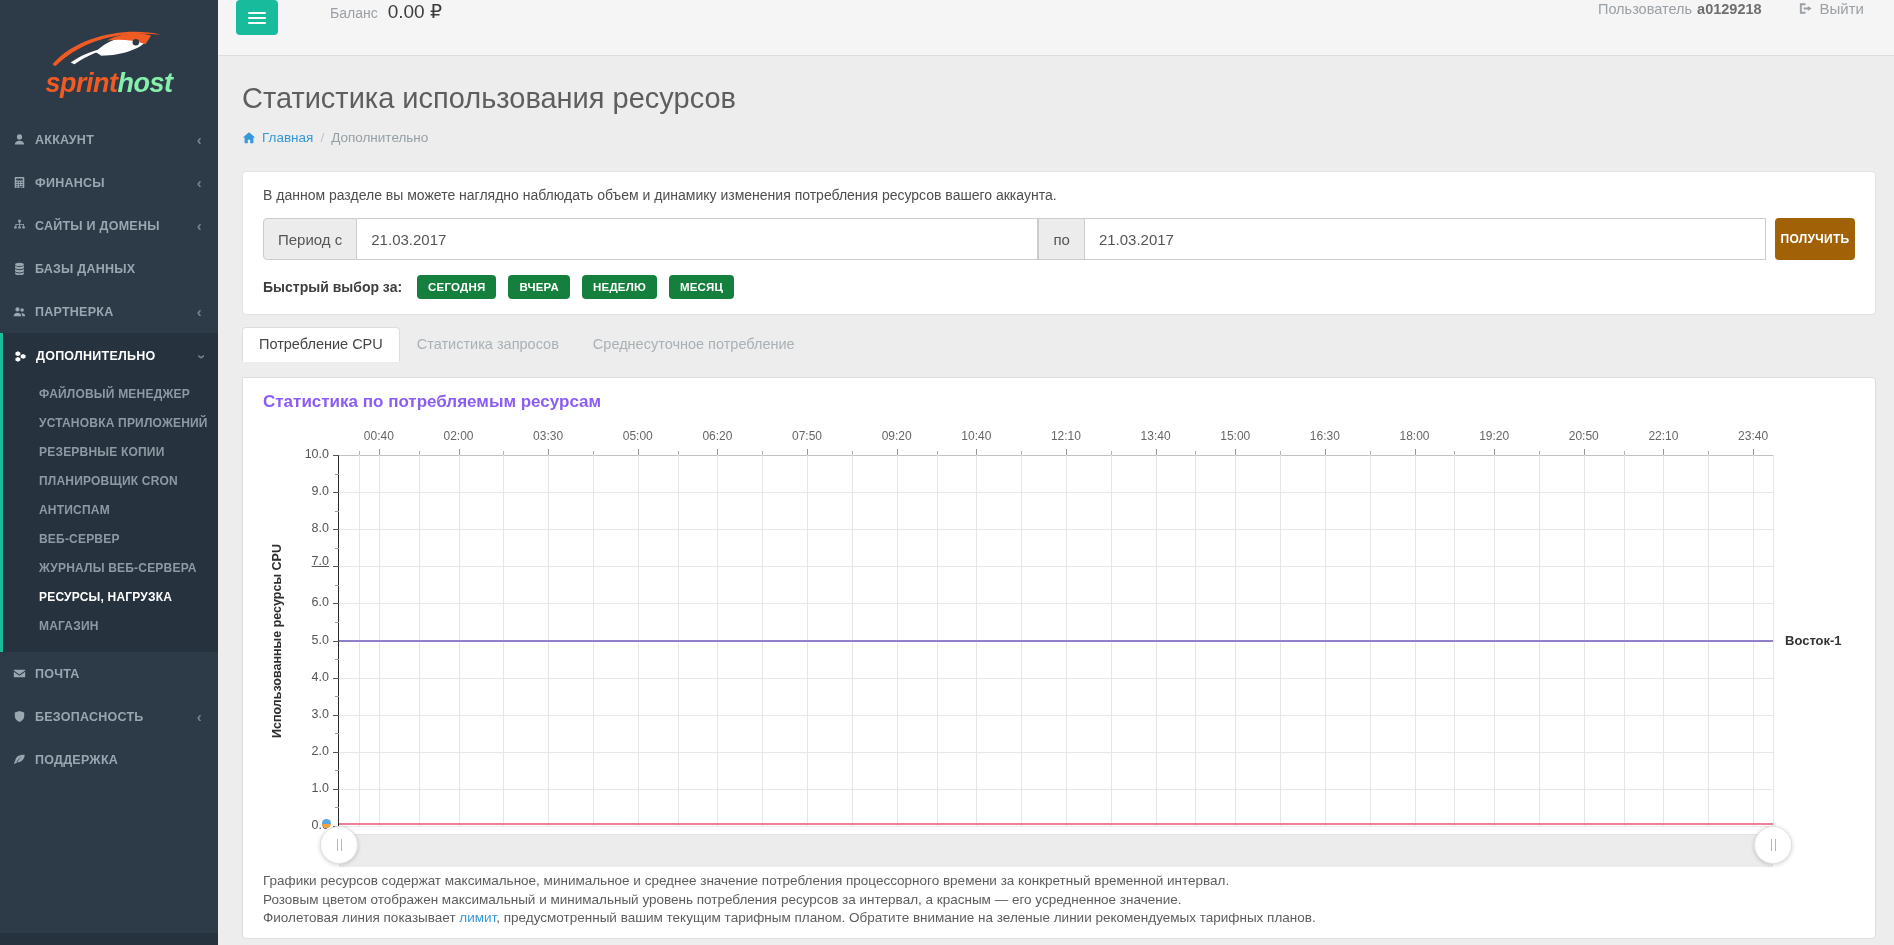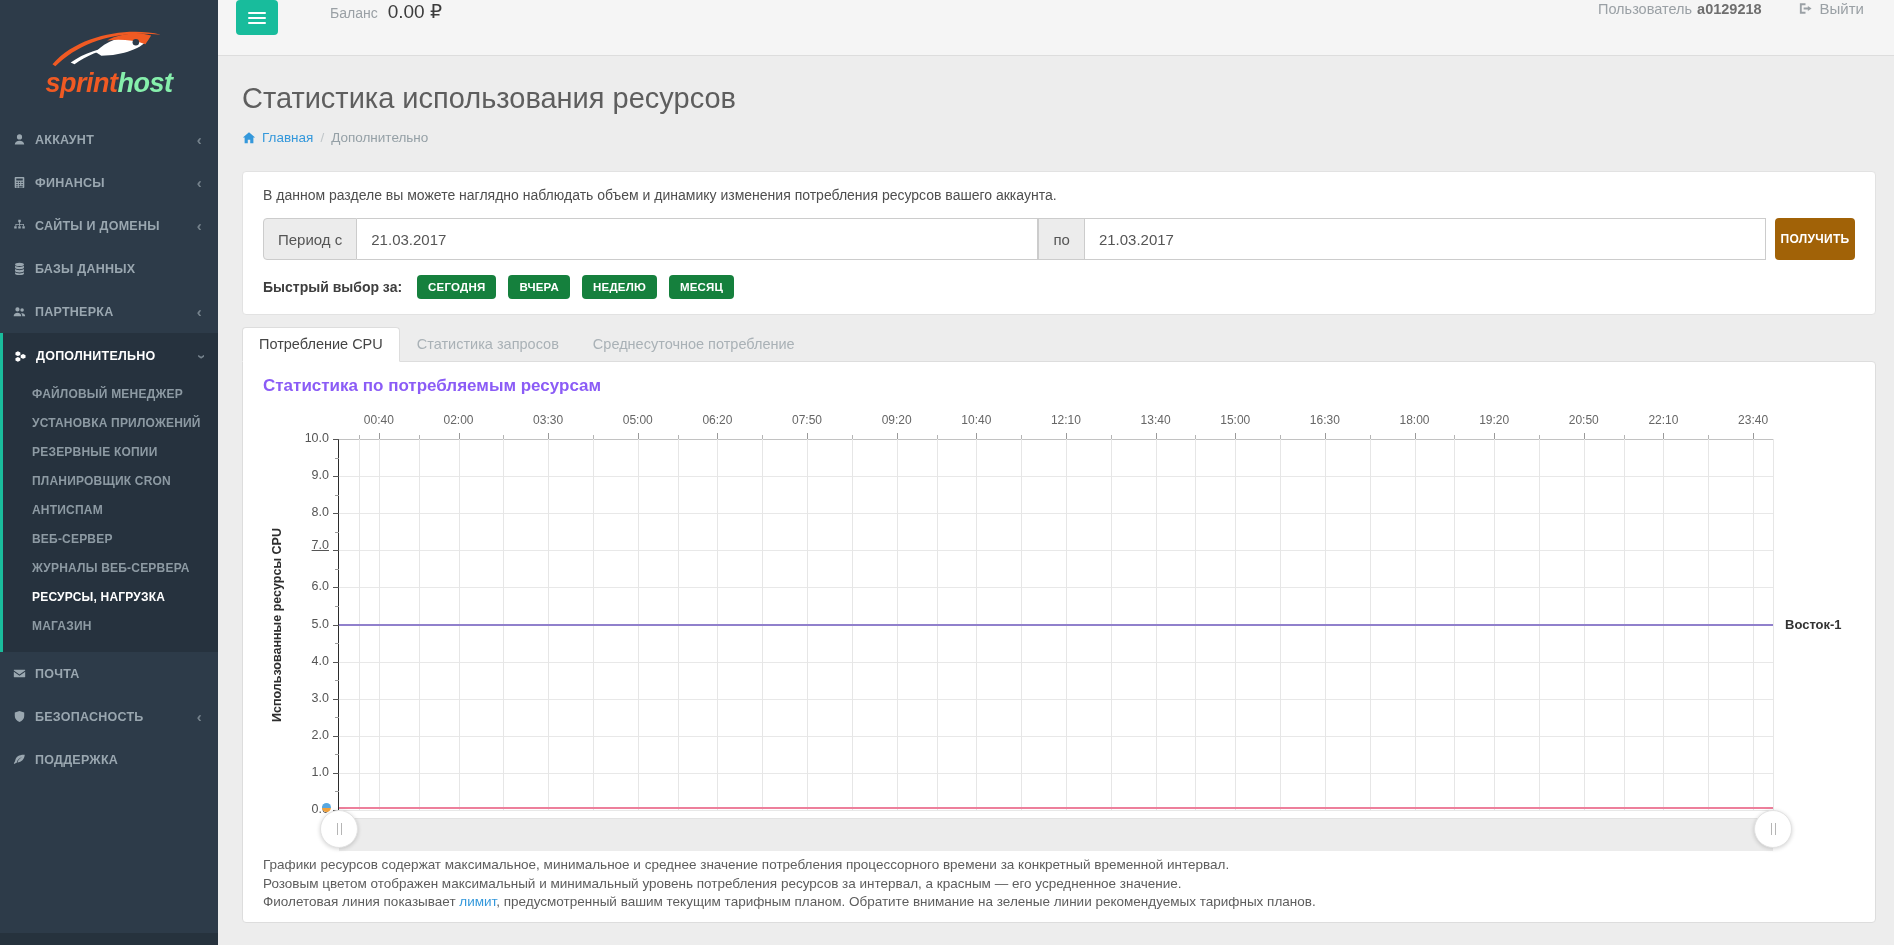--- a/index.html
+++ b/index.html
@@ -14,21 +14,21 @@
   .brand { font-size:27px; font-weight:800; font-style:italic; letter-spacing:-0.5px; }
   .brand .p1 { color:#f05a23; } .brand .p2 { color:#86efac; }
   .nav-item { display:flex; align-items:center; height:43px; padding:0 16px 0 13px;
     color:#9aa7b0; font-size:12.5px; font-weight:700; letter-spacing:.25px; cursor:pointer; }
   .nav-item .icon { width:16px; margin-right:6px; display:inline-flex; }
   .nav-item .icon svg { width:13px; height:13px; fill:currentColor; }
   .chev { margin-left:auto; font-size:15px; color:#75828c; line-height:1; display:inline-block; }
   .chev.down { transform:rotate(-90deg); }
   .nav-active-section { background:rgba(0,0,0,.14); border-left:3px solid #1abc9c; }
   .nav-active-section .nav-item { color:#ffffff; padding-left:11px; height:46px; }
-  .submenu { padding:0 0 12px 10px; }
+  .submenu { padding:0 0 12px 17px; }
   .subitem { height:29px; display:flex; align-items:center; padding-left:19px;
     font-size:12px; font-weight:600; color:#8d9aa3; letter-spacing:.2px; cursor:pointer; }
   .subitem.current { color:#ffffff; font-weight:700; }
 
   
   .topbar { position:absolute; left:218px; top:0; right:0; height:56px; background:#f5f5f5;
     border-bottom:1px solid #ddd; display:flex; align-items:flex-start; }
   .hamburger { margin-left:18px; width:42px; height:35px; background:#18bc9c; border:none; border-radius:4px;
     display:flex; flex-direction:column; align-items:center; justify-content:center; gap:3px; cursor:pointer; }
   .hamburger i { width:18px; height:2px; background:#fff; border-radius:1px; }
@@ -59,21 +59,21 @@
   .addon.first { border-radius:4px 0 0 4px; }
   .period-row input { flex:1; border:1px solid #ccc; border-left:none; padding:0 14px;
     font-size:15px; color:#555; font-family:inherit; outline:none; min-width:0; }
   .get-btn { margin-left:9px; width:80px; background:#a16207; color:#fff; border:none; border-radius:4px;
     font-size:12px; font-weight:700; letter-spacing:.3px; cursor:pointer; font-family:inherit; }
   .quick-row { margin-top:15px; display:flex; align-items:center; gap:12px; }
   .quick-label { font-size:14px; font-weight:700; color:#3e3e3e; margin-right:3px; }
   .qbtn { background:#15803d; color:#fff; border:none; border-radius:4px; padding:6px 11px;
     font-size:11.5px; font-weight:700; letter-spacing:.2px; cursor:pointer; font-family:inherit; }
 
-  .tabs { display:flex; margin:12px 18px 0 24px; position:relative; z-index:2; }
+  .tabs { display:flex; margin:12px 18px 16px 24px; position:relative; z-index:2; }
   .tab { padding:8px 16px; font-size:14.5px; color:#a9b1b6; cursor:pointer; border:1px solid transparent; }
   .tab.active { background:#fff; border:1px solid #ddd; border-bottom:1px solid #fff;
     border-radius:4px 4px 0 0; color:#454545; margin-bottom:-1px; }
 
   .tab-panel { position:relative; background:#fff; border:1px solid #ddd; border-radius:0 4px 4px 4px;
     margin:0 18px 0 24px; height:562px; }
   .chart-title { position:absolute; left:20px; top:14px; font-size:17px; font-weight:700; color:#8b5cf6; }
 
   .plot { position:absolute; left:96px; top:77px; width:1434px; height:371px; }
   .yaxis { position:absolute; left:-1px; top:0; width:1px; height:100%; background:#2b2b2b; }

